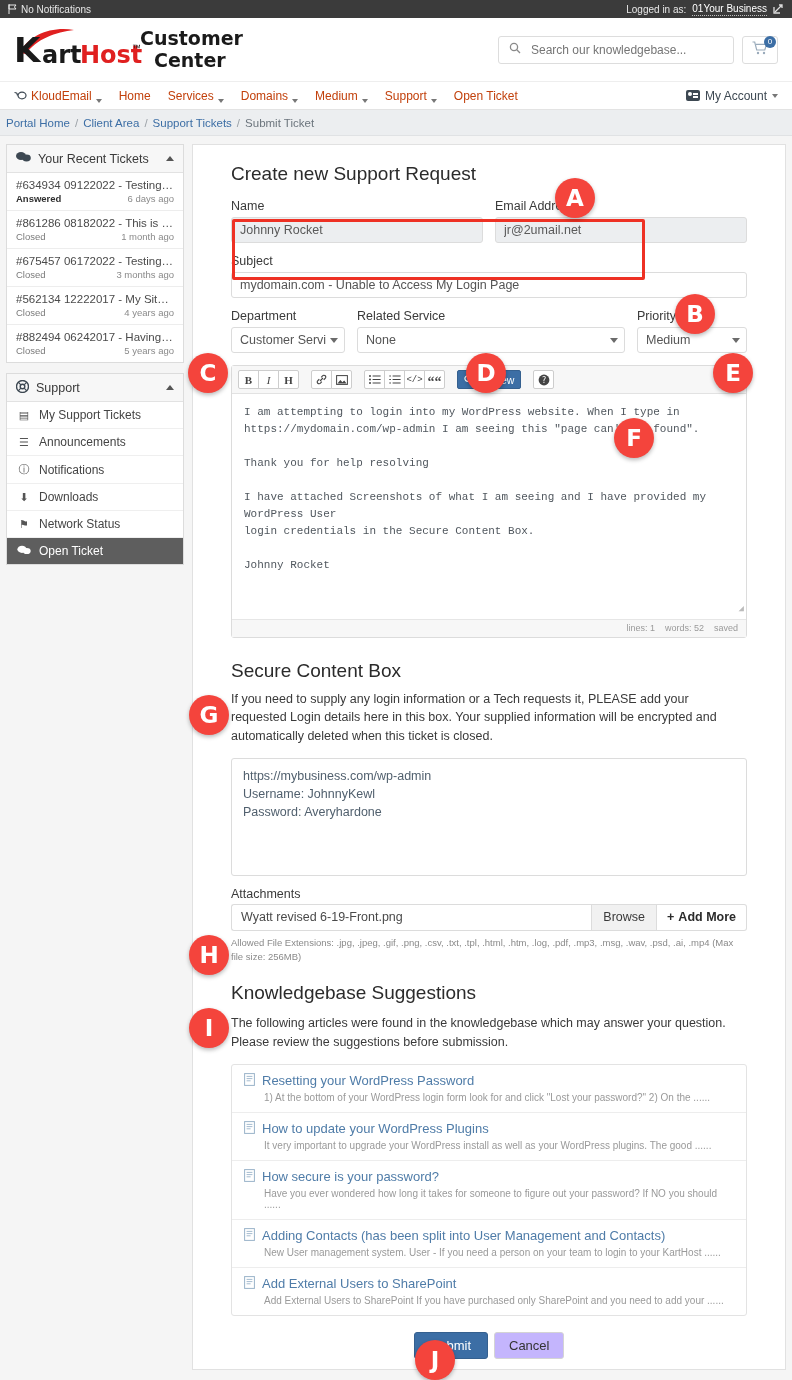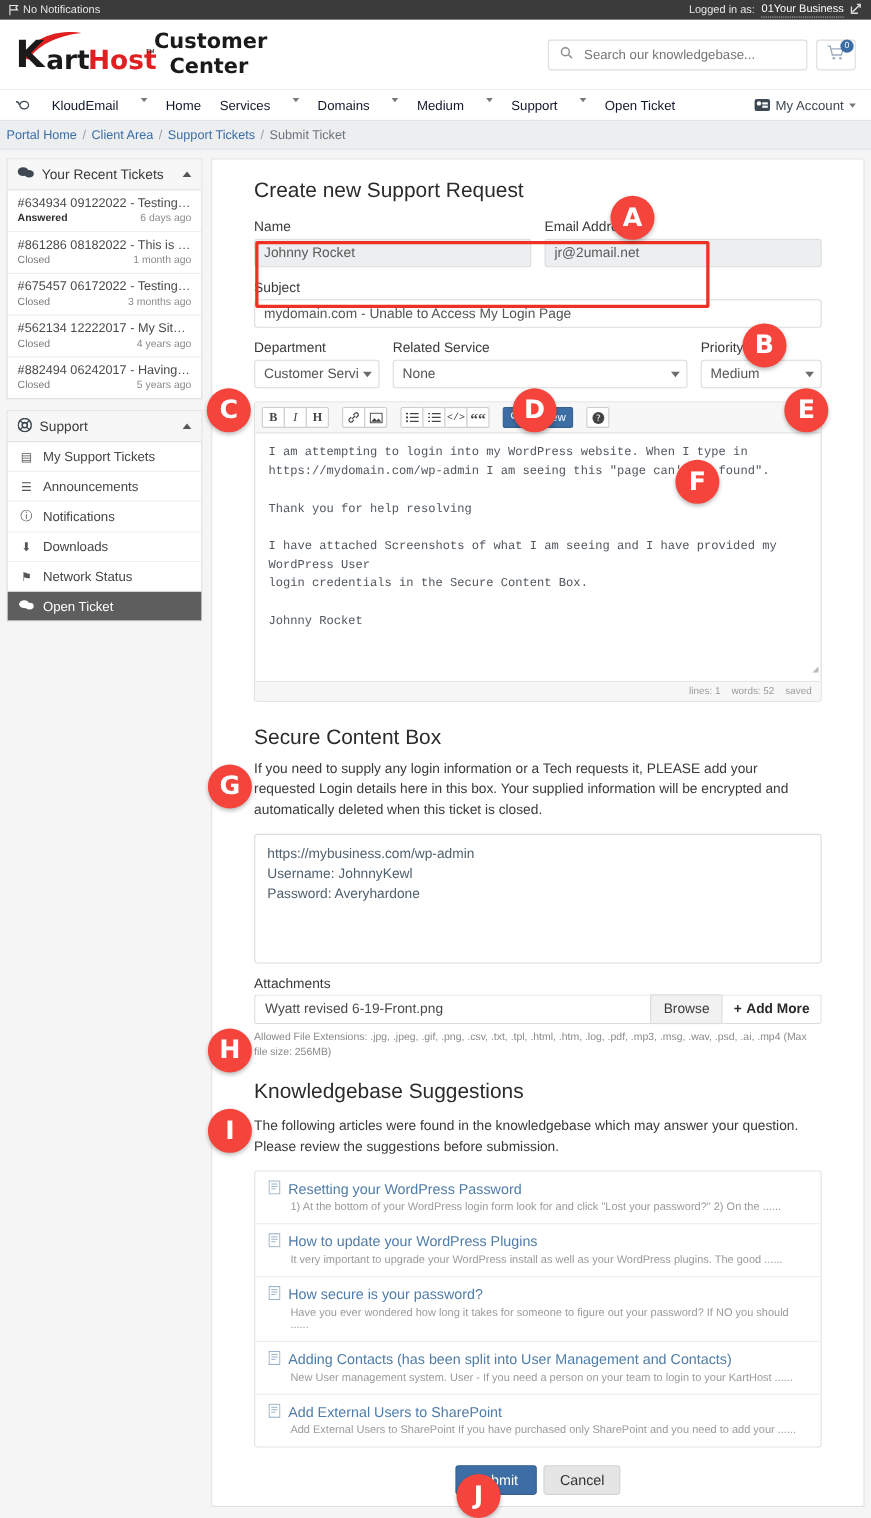--- a/index.html
+++ b/index.html
@@ -75,21 +75,21 @@
     display:flex; align-items:center; justify-content:center;
   }
 
   
   .navbar{
     background:#fff; height:28px; display:flex; align-items:center;
     justify-content:space-between; padding:0 14px; border-bottom:1px solid #e3e3e3;
     font-size:12px;
   }
   .nav-items{ display:flex; align-items:center; gap:17px; }
-  .nav-item{ display:flex; align-items:flex-start; gap:20px; color:#0f172a; cursor:pointer;}
+  .nav-item{ display:flex; align-items:flex-end; gap:4px; color:#c2410c; cursor:pointer;}
   .caret{ width:0;height:0;border-left:3.5px solid transparent;border-right:3.5px solid transparent;border-top:4px solid #777; display:inline-block; }
   .myacct{ display:flex; align-items:center; gap:5px; color:#3d4852;}
   .acct-icon{ width:14px;height:11px;background:#3d4852;border-radius:2px; position:relative;}
   .acct-icon:after{content:"";position:absolute;left:2px;top:2px;width:4px;height:4px;border-radius:50%;background:#fff;}
   .acct-icon:before{content:"";position:absolute;left:7px;top:3px;width:5px;height:1.5px;background:#fff;box-shadow:0 3px 0 #fff;}
 
   
   .breadcrumb{
     background:#eceef0; height:26px; display:flex; align-items:center;
     padding:0 6px; font-size:11.5px; gap:5px; border-bottom:1px solid #e0e2e4;
@@ -236,21 +236,21 @@
   .doc-ico{ color:#9ab3c9; font-size:12px; }
 
   
   .btn-row{ display:flex; gap:6px; justify-content:center; margin-top:16px; }
   .btn-primary{
     background:#3c6ea5; color:#fff; border:1px solid #35608f; border-radius:3px;
     padding:5px 16px; font-size:13px; cursor:pointer;
     font-family:"Liberation Sans", sans-serif;
   }
   .btn-default{
-    background:#e5e5e5; color:#333; border:1px solid #d4d4d4; border-radius:3px;
+    background:#c4b5fd; color:#333; border:1px solid #d4d4d4; border-radius:3px;
     padding:5px 14px; font-size:13px; cursor:pointer;
     font-family:"Liberation Sans", sans-serif;
   }
 
   
   .anno{
     position:absolute; width:40px; height:40px; border-radius:50%;
     background:#f4443c; color:#fff; display:flex; align-items:center;
     justify-content:center; font-size:23px; font-weight:bold;
     font-family:"DejaVu Sans", sans-serif;

